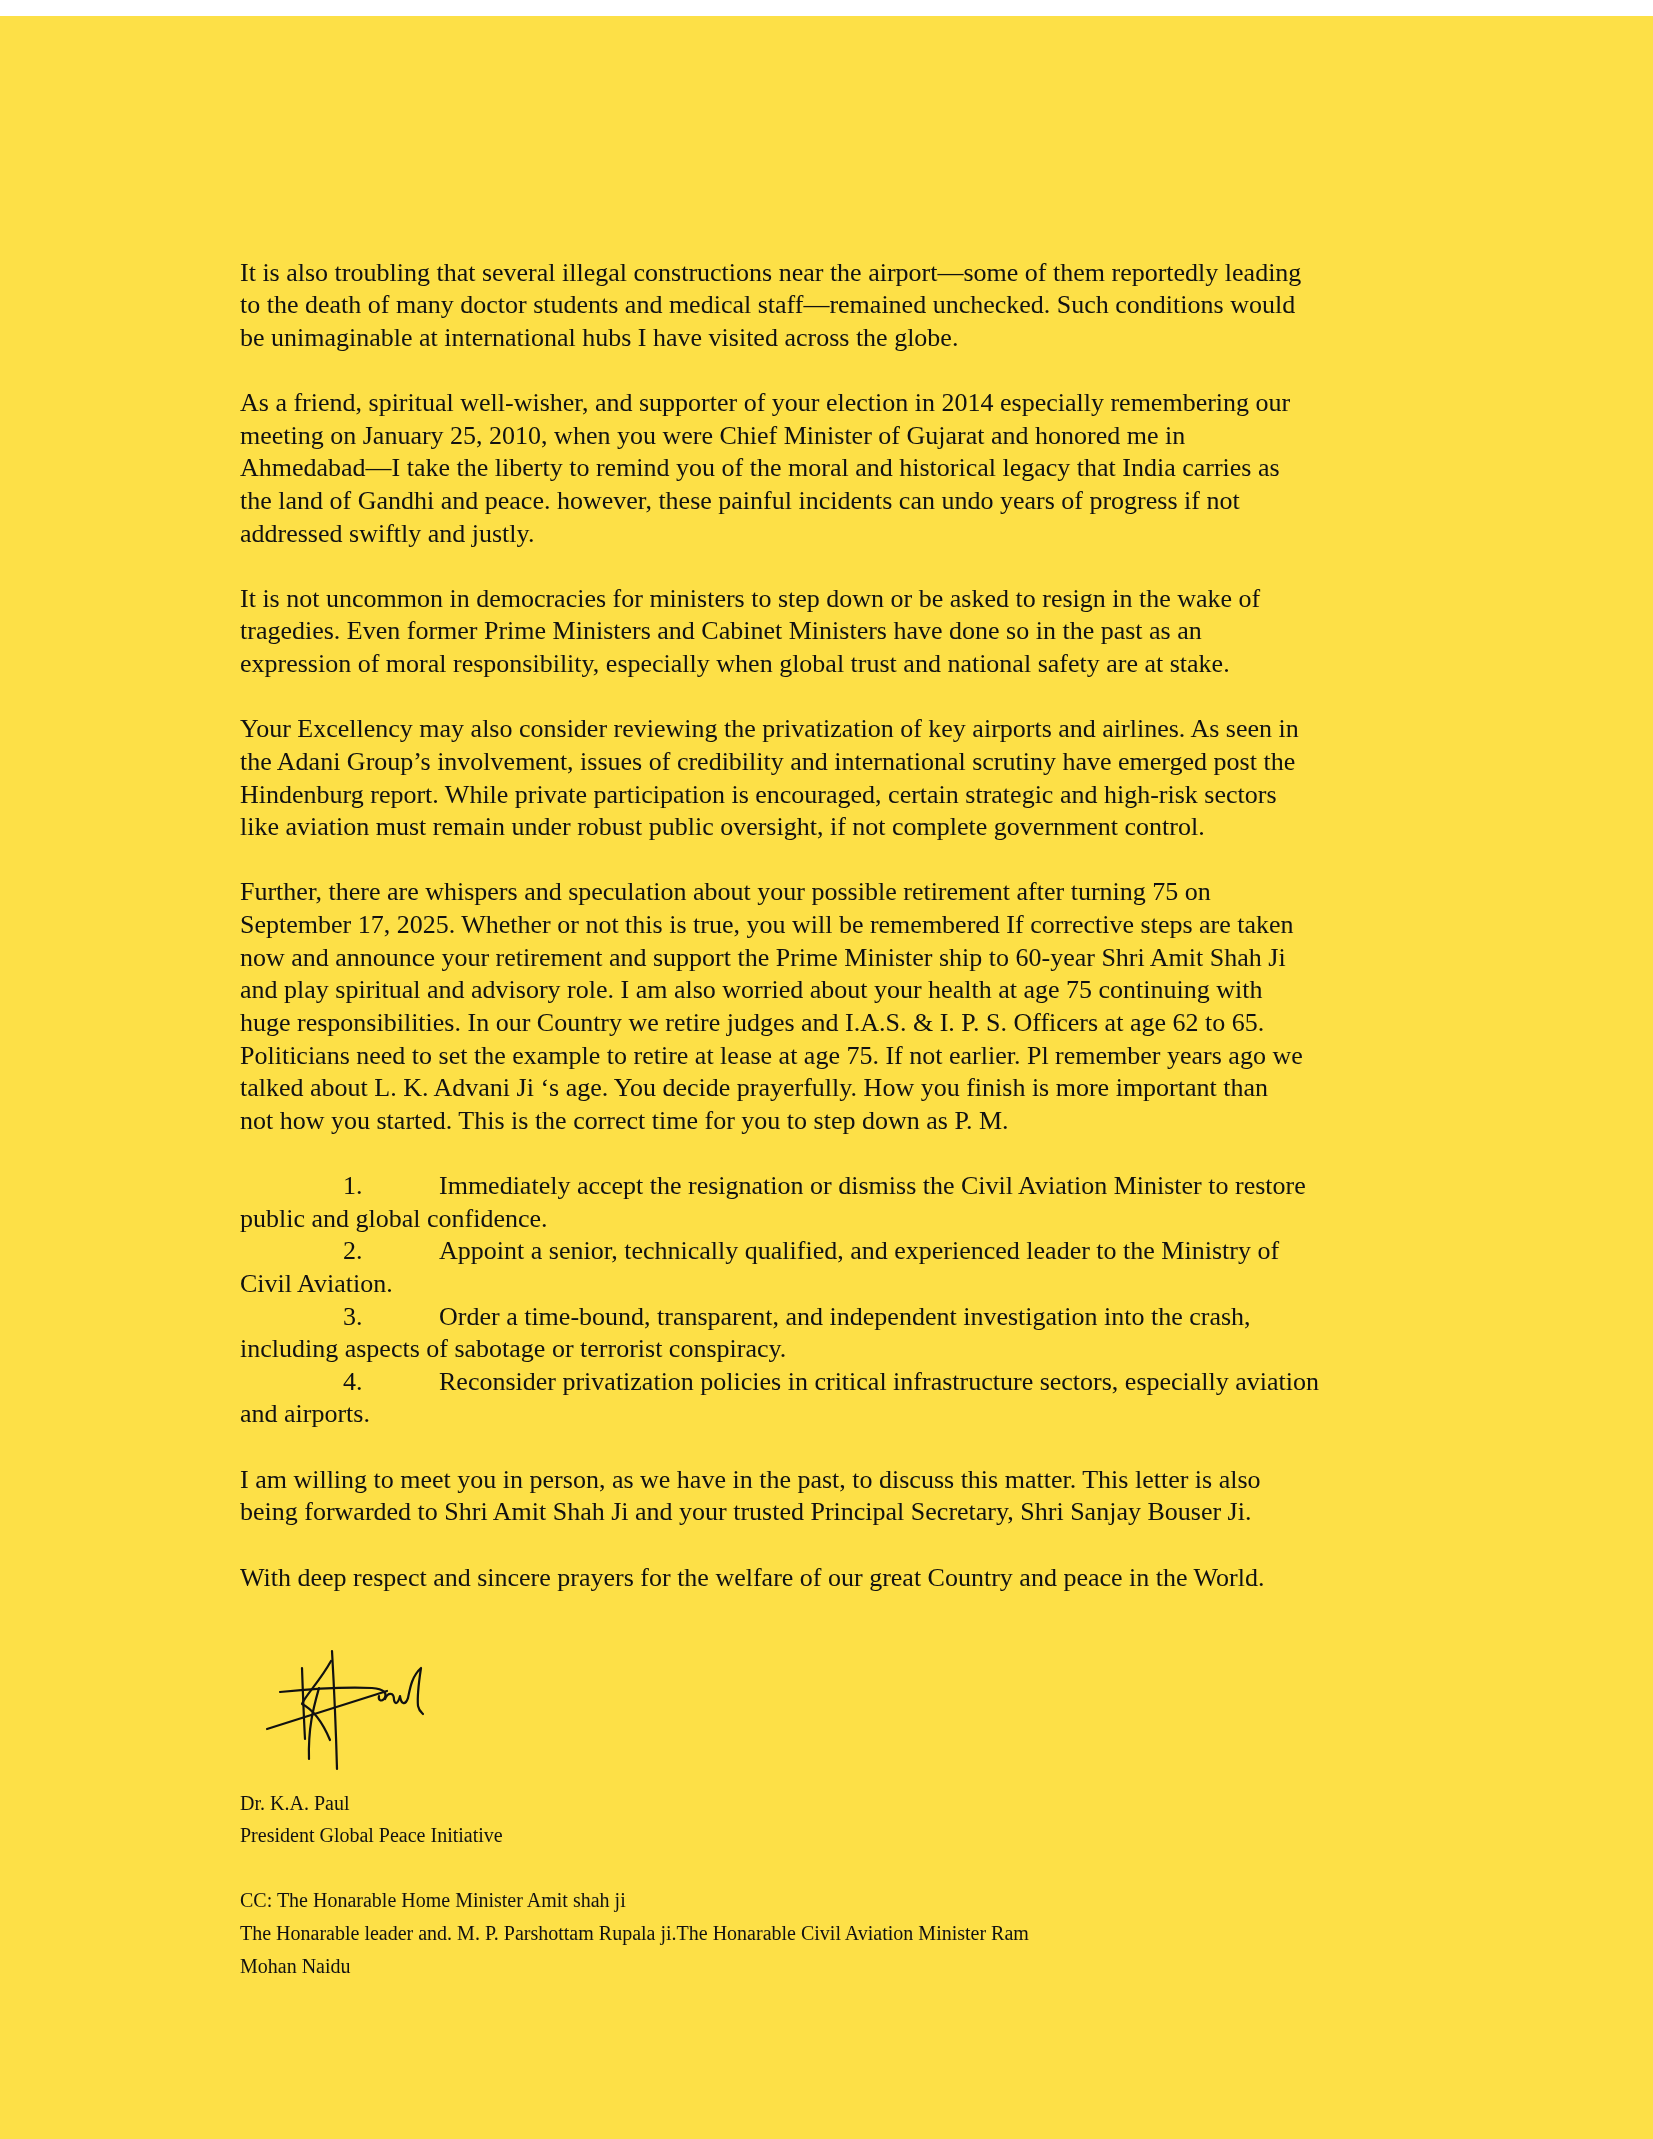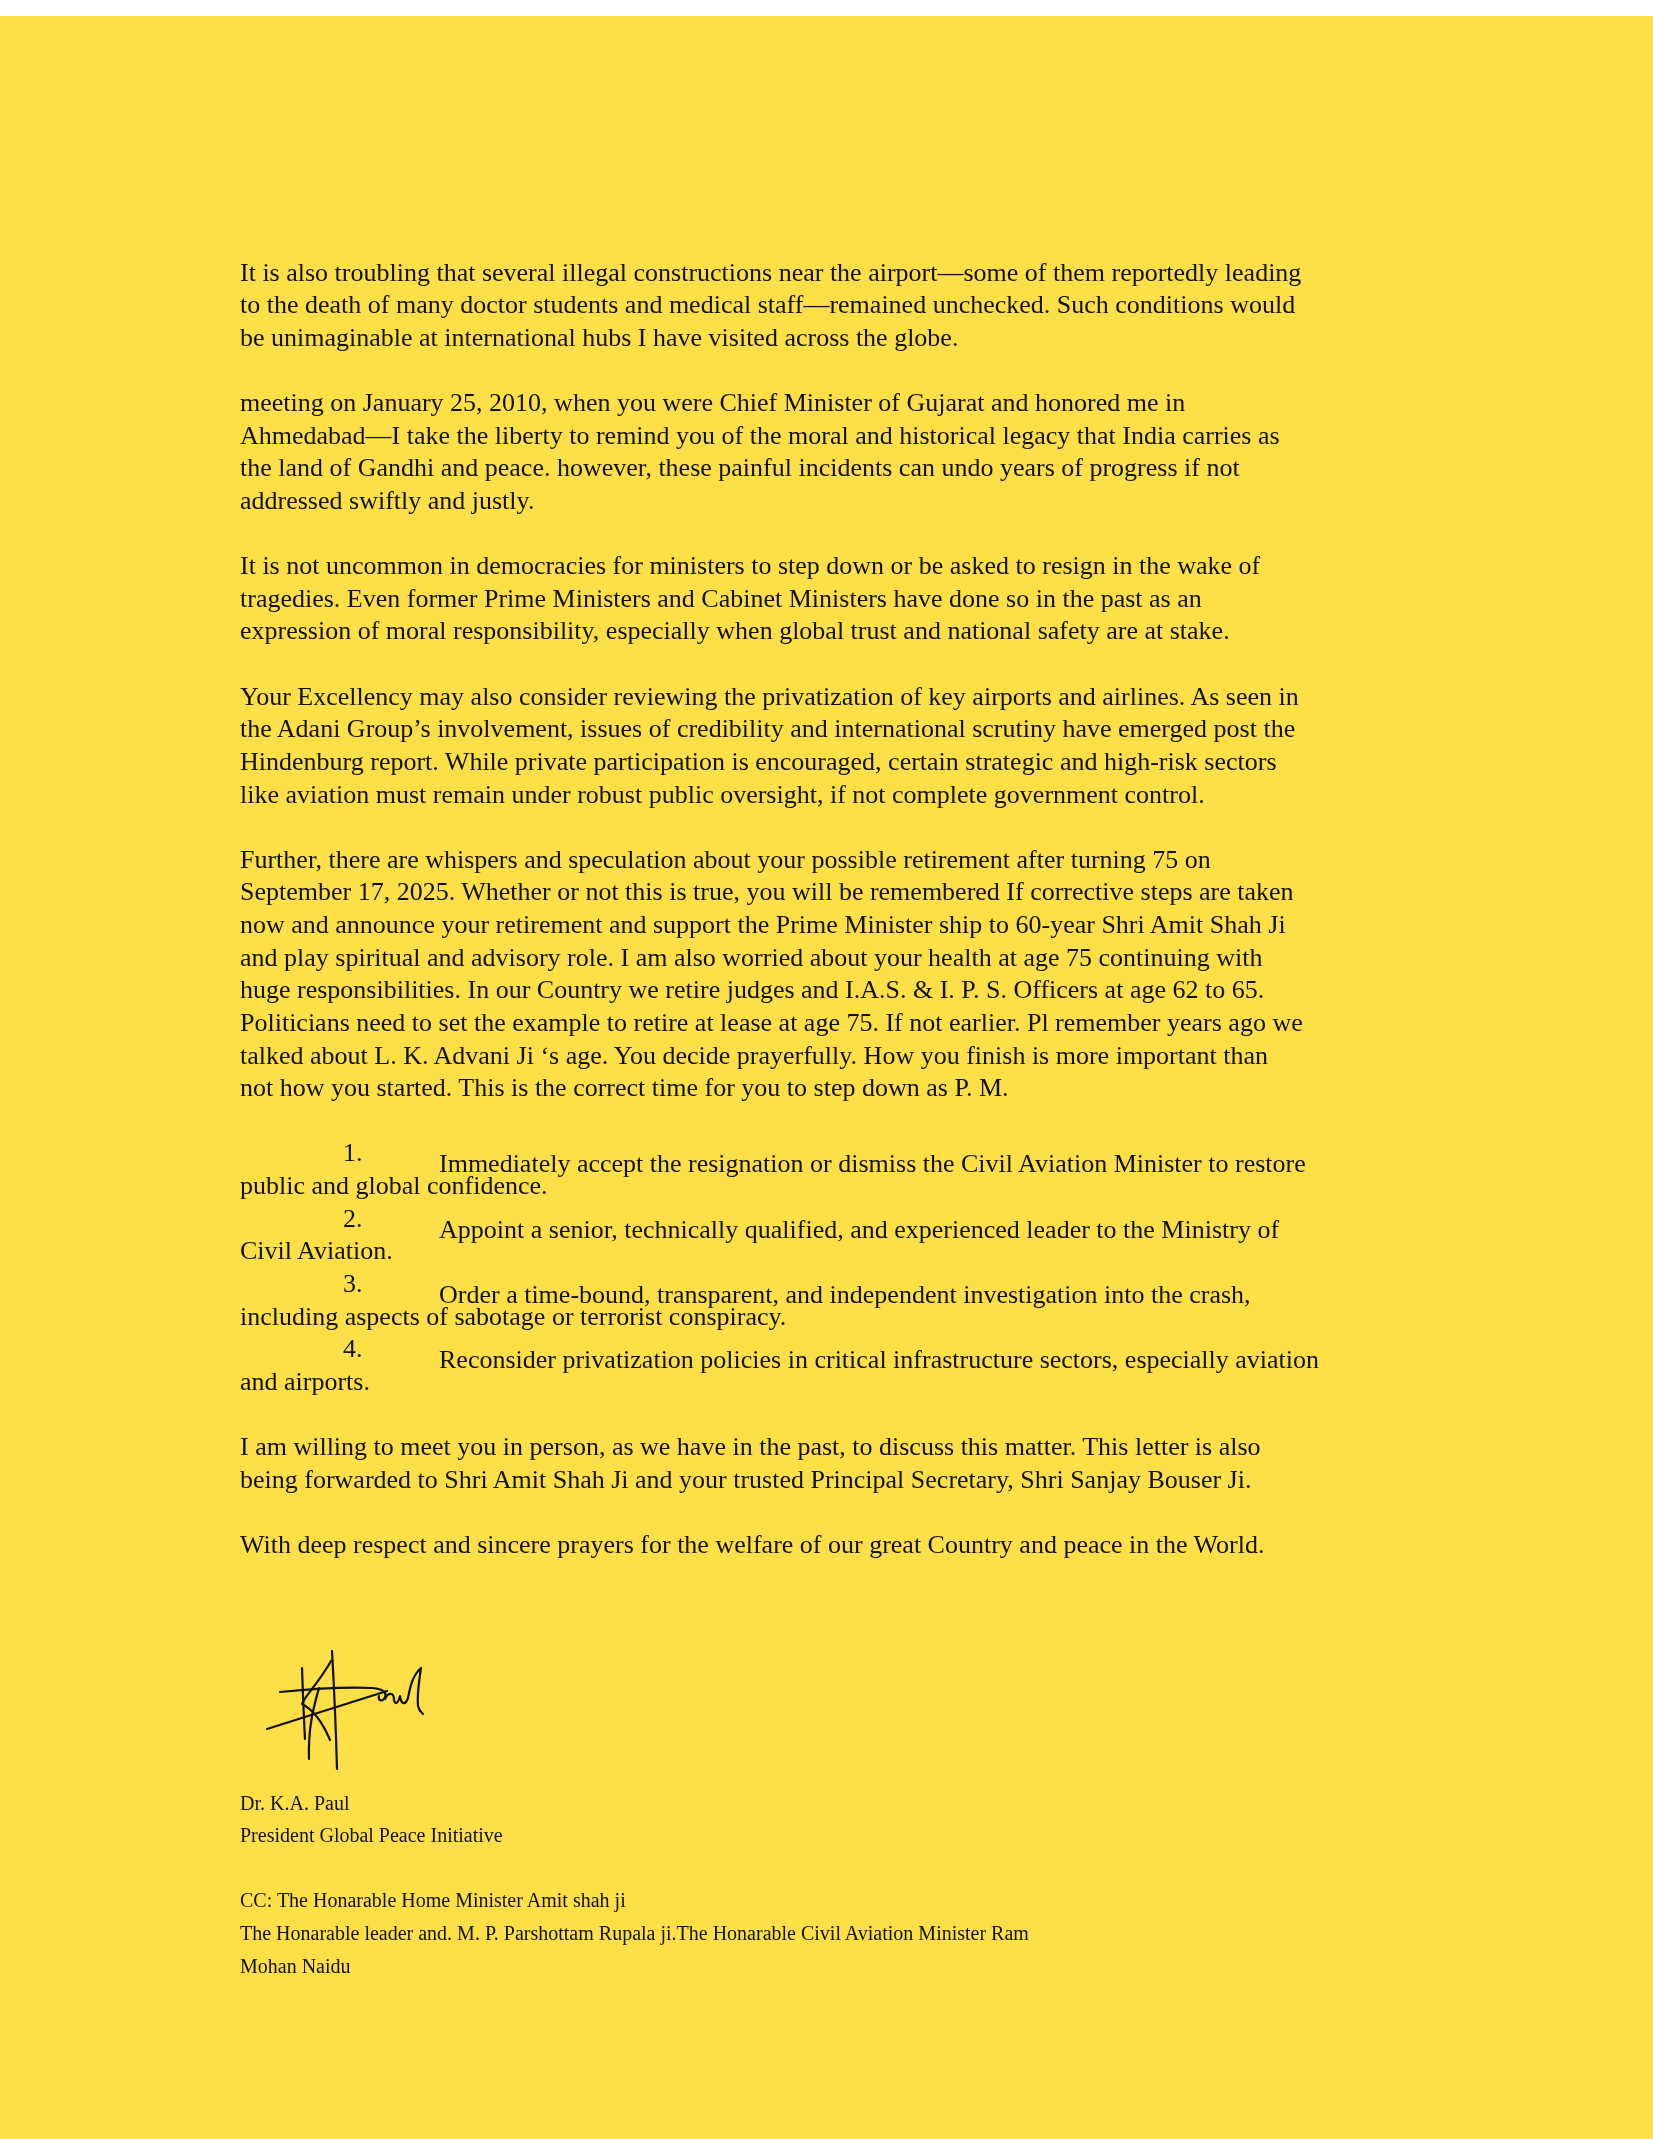--- a/index.html
+++ b/index.html
@@ -7,21 +7,21 @@
   .page { position: absolute; left: 0; top: 16px; width: 1653px; height: 2139px; background: #fde047; }
   .body-text {
     position: absolute; left: 240px; top: 240.5px; width: 1200px;
     font-family: "Liberation Serif", "DejaVu Serif", serif;
     font-size: 26px; line-height: 32.63px; color: #111111;
   }
   .para { margin: 0 0 32.63px 0; }
   .line { display: block; white-space: nowrap; height: 32.63px; }
   .li-first { position: relative; display: block; white-space: nowrap; height: 32.63px; }
   .li-num { position: absolute; left: 103px; top: 0; }
-  .li-text { position: absolute; left: 199px; top: 0; margin-top: 11px; }
+  .li-text { position: absolute; left: 199px; top: 0; }
   .signature { position: absolute; left: 260px; top: 1628px; width: 175px; height: 132px; }
   .sig-block {
     position: absolute; left: 240px; top: 1770.5px; width: 1200px;
     font-family: "Liberation Serif", "DejaVu Serif", serif;
     font-size: 20px; line-height: 32.63px; color: #111111;
   }
 </style>
 </head>
 <body>
 
@@ -29,20 +29,21 @@
 
   <div class="body-text">
 
     <p class="para">
       <span class="line">It is also troubling that several illegal constructions near the airport—some of them reportedly leading</span>
       <span class="line">to the death of many doctor students and medical staff—remained unchecked. Such conditions would</span>
       <span class="line">be unimaginable at international hubs I have visited across the globe.</span>
     </p>
 
     <p class="para">
+      <span class="line">As a friend, spiritual well-wisher, and supporter of your election in 2014 especially remembering our</span>
       <span class="line">meeting on January 25, 2010, when you were Chief Minister of Gujarat and honored me in</span>
       <span class="line">Ahmedabad—I take the liberty to remind you of the moral and historical legacy that India carries as</span>
       <span class="line">the land of Gandhi and peace. however, these painful incidents can undo years of progress if not</span>
       <span class="line">addressed swiftly and justly.</span>
     </p>
 
     <p class="para">
       <span class="line">It is not uncommon in democracies for ministers to step down or be asked to resign in the wake of</span>
       <span class="line">tragedies. Even former Prime Ministers and Cabinet Ministers have done so in the past as an</span>
       <span class="line">expression of moral responsibility, especially when global trust and national safety are at stake.</span>

